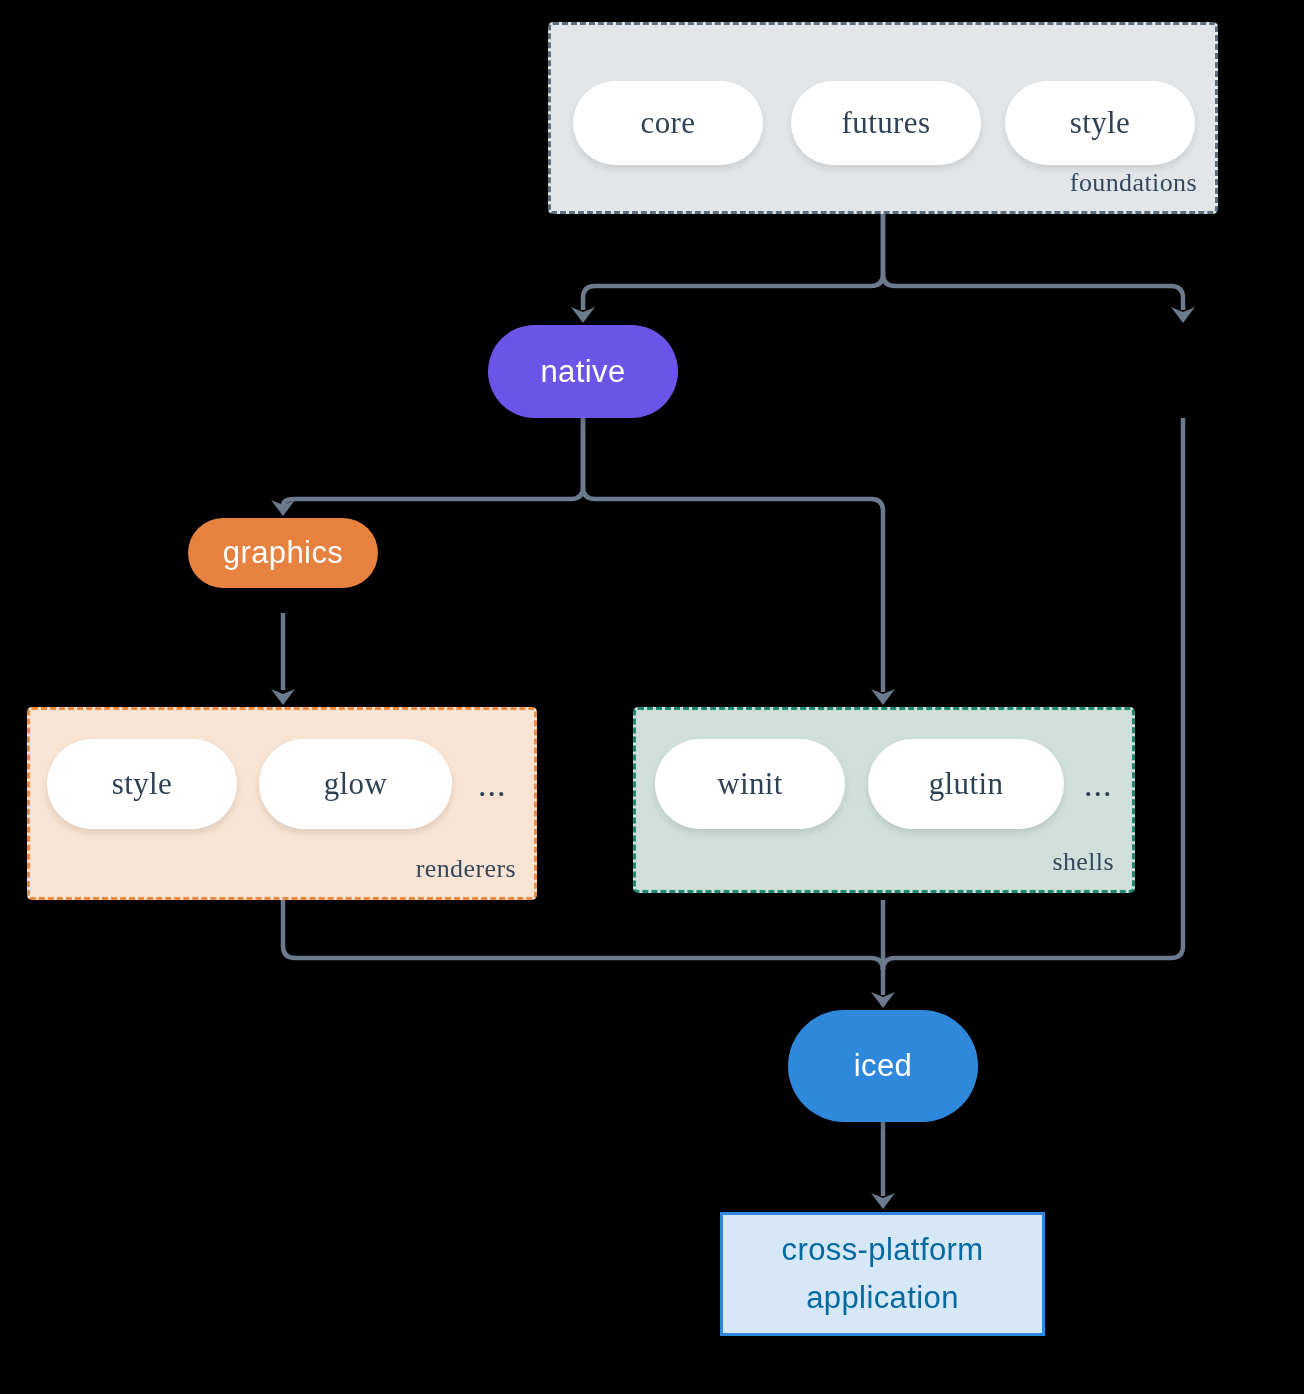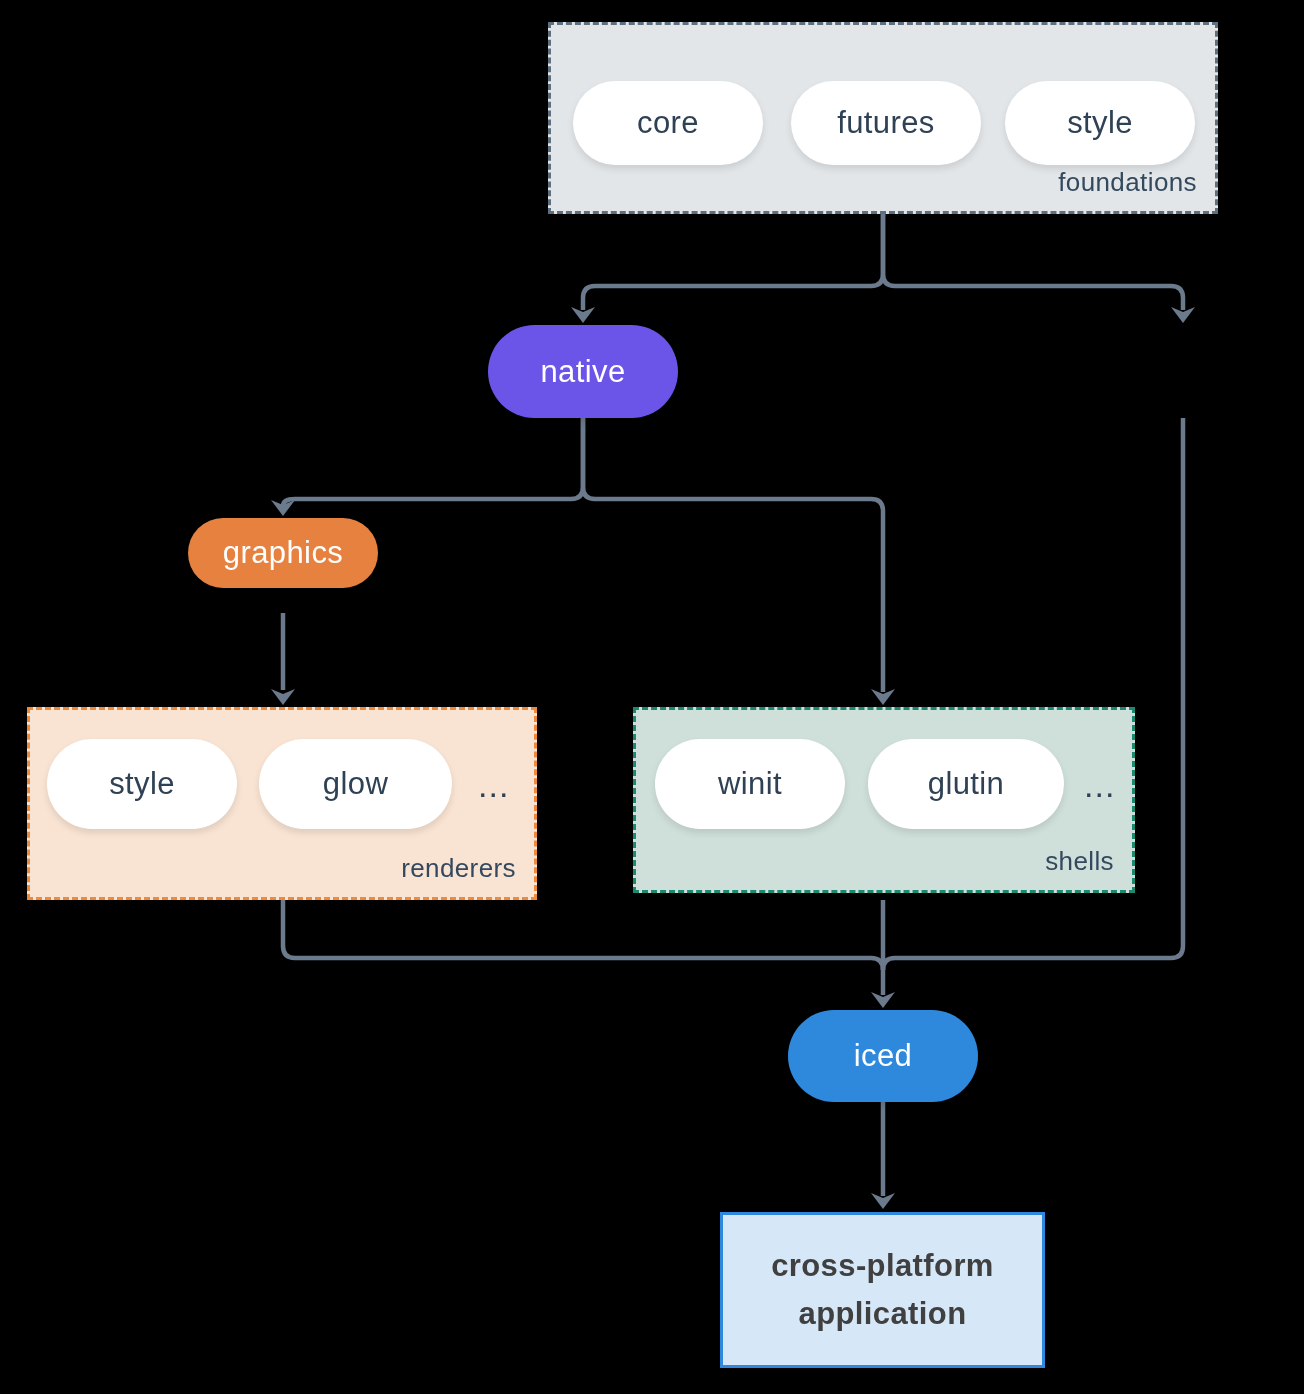--- a/index.html
+++ b/index.html
@@ -27,22 +27,23 @@
     stroke-width: 4.5;
     fill: none;
     stroke-linejoin: round;
   }
   .arrowhead {
     fill: #6b7a8c;
     stroke: none;
   }
   .groupbox {
     position: absolute;
-    border-radius: 0;
+    border-radius: 5px;
     box-sizing: border-box;
+    font-family: Liberation Serif, serif;
   }
   .groupbox.foundations {
     left: 548px; top: 22px;
     width: 670px; height: 192px;
     background: #e2e6e9;
     border: 3px dashed #5e7080;
   }
   .groupbox.renderers {
     left: 27px; top: 707px;
     width: 510px; height: 193px;
@@ -97,39 +98,38 @@
     font-size: 34px;
     color: #2f4154;
     letter-spacing: 1px;
   }
   .renderers .ellipsis { left: 448px; }
   .shells .ellipsis { left: 448px; }
 
   .node-native   { left: 488px;  top: 325px; width: 190px; height: 93px; background: #6a55e8; }
   .node-web      { left: 1088px; top: 325px; width: 190px; height: 93px; background: #6a55e8; }
   .node-graphics { left: 188px;  top: 518px; width: 190px; height: 70px; background: #e6813f; }
-  .node-iced     { left: 788px;  top: 1010px; width: 190px; height: 92px; background: #2e89dd; }
+  .node-iced     { left: 788px;  top: 1010px; width: 190px; height: 112px; background: #2e89dd; }
 
   .appbox {
     position: absolute;
     left: 720px; top: 1212px;
-    width: 325px; height: 156px;
+    width: 325px; height: 124px;
     box-sizing: border-box;
     background: #d6e8f8;
     border: 3px solid #2f87de;
     display: flex;
     align-items: center;
     justify-content: center;
     text-align: center;
     font-size: 31px;
     line-height: 1.55;
     letter-spacing: 0.4px;
-    color: #404040;
+    color: #0369a1;
     padding: 0 12px;
-    font-weight: bold;
   }
 </style>
 </head>
 <body>
 
 <div id="canvas">
 
   <svg id="edges" viewBox="0 0 1304 1394">
 
     <path class="edge" d="M883,214 V274 Q883,286 871,286 H595 Q583,286 583,298 V310"></path>

